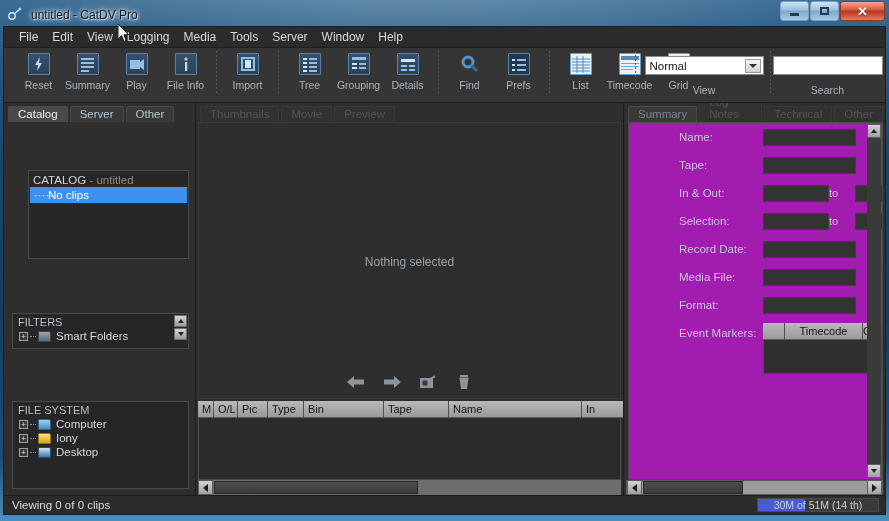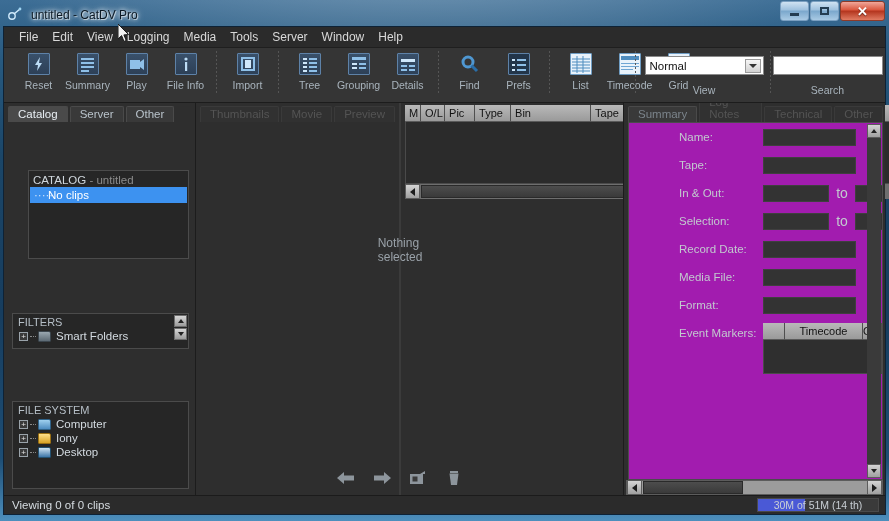--- a/index.html
+++ b/index.html
@@ -158,21 +158,21 @@
   .fldr.yellow { background:linear-gradient(180deg,#ffe08a,#d9a326); border:1px solid #9c7113; }
   .fldr.desk { background:linear-gradient(180deg,#cfe4f4,#3d76a8); border:1px solid #23506f; }
 
   .mini-scroll { position:absolute; right:1px; top:1px; width:13px; }
   .mini-btn { width:13px; height:12px; background:linear-gradient(180deg,#d6d6d6,#9c9c9c);
               border:1px solid #6d6d6d; display:flex; align-items:center; justify-content:center; margin-bottom:1px;}
   .tri-u { width:0;height:0;border-left:3px solid transparent;border-right:3px solid transparent;border-bottom:4px solid #222;}
   .tri-d { width:0;height:0;border-left:3px solid transparent;border-right:3px solid transparent;border-top:4px solid #222;}
 
   
-  #center { flex: 1 1 auto; display:flex; flex-direction:row; min-width:0; background:#2e2e2e; }
+  #center { flex: 1 1 auto; display:flex; flex-direction:column; min-width:0; background:#2e2e2e; }
   #viewer { flex: 1 1 auto; background:#2e2e2e; border:1px solid #3b3b3b;
             margin:0 2px 0 2px; position:relative; min-height:0;
             display:flex; align-items:center; justify-content:center; }
   #nothing-sel { font-size:12px; color:#9aa2a9; position:absolute; top:132px; }
   #viewer-tools { position:absolute; bottom:8px; left:0; right:0;
                   display:flex; justify-content:center; gap:18px; }
   .vtool { width:18px; height:16px; position:relative; }
 
   #cliplist { height: 94px; flex:0 0 auto; margin:2px 2px 0 2px; display:flex; flex-direction:column; }
   #clip-hdr { height:17px; display:flex; background:#8e8e8e; flex:0 0 auto; }
@@ -193,21 +193,21 @@
   
   #right { width: 262px; flex:0 0 auto; display:flex; flex-direction:column;
            background:#2e2e2e; border-left:1px solid #1c1c1c; }
   #meta-box { margin:0 2px 0 4px; flex:1 1 auto; background:#a21caf;
               border:1px solid #4b4b4b; position:relative; min-height:0; overflow:hidden;padding-left:40px; }
   .meta-row { display:flex; align-items:center; height:28px; padding-left:10px; }
   .meta-lbl { width:84px; font-size:11.5px; color:#c2c9cf; flex:0 0 auto; }
   .meta-field { height:17px; background:#333333; border:1px solid #3f3f3f; flex:1 1 auto;
                 margin-right:26px; }
   .meta-field.half { flex:0 0 auto; width:66px; margin-right:0; }
-  .meta-to { font-size:14px; color:#c2c9cf; width:26px; text-align:center; flex:0 0 auto; }
+  .meta-to { font-size:11px; color:#c2c9cf; width:26px; flex:0 0 auto; }
   #meta-vscroll { position:absolute; right:1px; top:1px; bottom:1px; width:14px;
                   background:#3a3a3a; display:flex; flex-direction:column; justify-content:space-between; }
   .vs-btn { width:14px; height:14px; background:linear-gradient(180deg,#d4d4d4,#a0a0a0);
             border:1px solid #5c5c5c; display:flex;align-items:center;justify-content:center; }
 
   #ev-table { display:flex; flex-direction:column; flex:1 1 auto; margin-right:2px; }
   #ev-hdr { height:17px; display:flex; }
   #ev-body { height:34px; background:#2f2f2f; border:1px solid #4a4a4a; border-top:none; }
 
   #right-hscroll { height:15px; margin:0 2px 0 2px; background:#9c9c9c;

